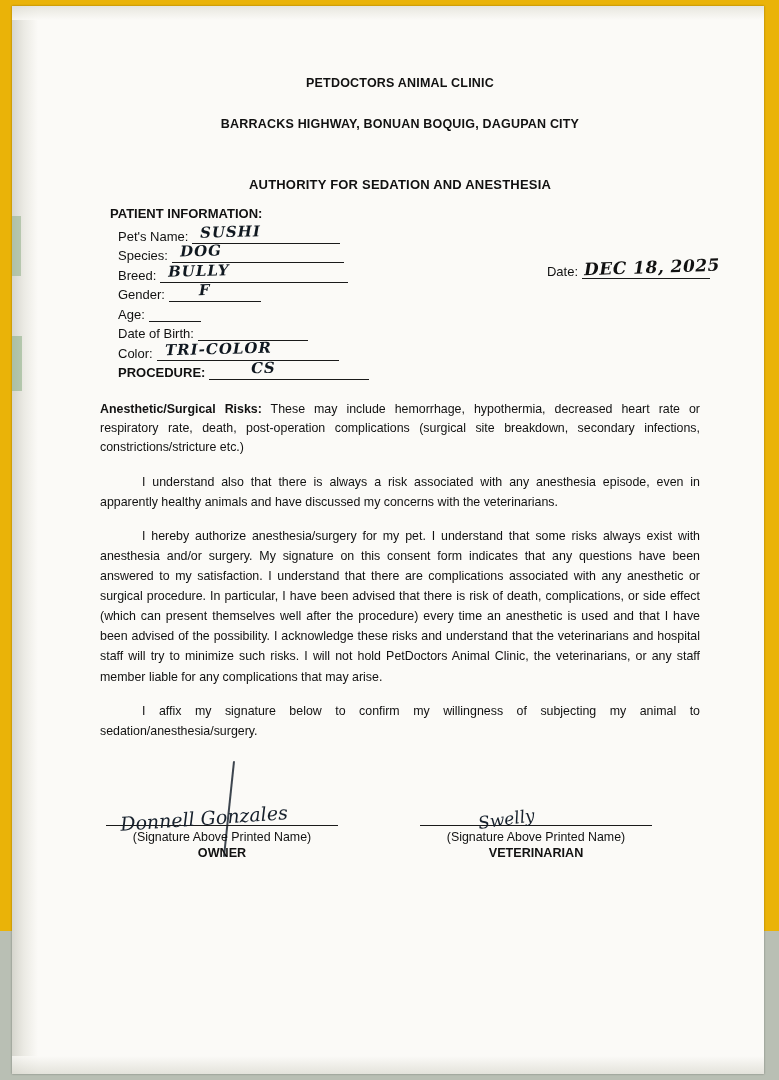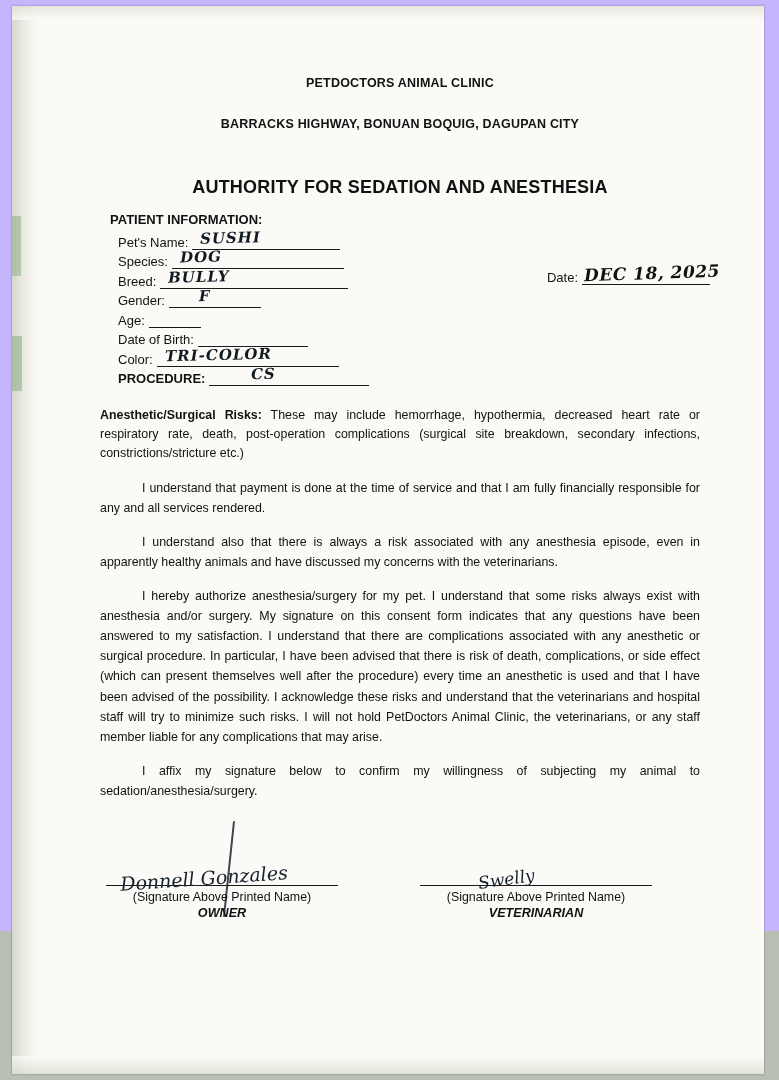--- a/index.html
+++ b/index.html
@@ -11,21 +11,21 @@
     width: 779px;
     height: 1080px;
     overflow: hidden;
     font-family: "Liberation Sans", sans-serif;
   }
 
   #page {
     position: relative;
     width: 779px;
     height: 931px;
-    background: #c4b5fd;
+    background: #eab308;
   }
 
   
   .paper {
     position: absolute;
     left: 12px;
     top: 6px;
     width: 752px;
     height: 1068px;
     background: #fbfaf7;
@@ -76,21 +76,21 @@
     color: #111;
   }
 
   .hdr {
     text-align: center;
     font-weight: bold;
     letter-spacing: .2px;
   }
   .hdr-clinic { font-size: 12.5px; margin-top: 70px; }
   .hdr-addr   { font-size: 12.5px; margin-top: 27px; }
-  .hdr-title  { font-size: 18px; margin-top: 46px; }
+  .hdr-title  { font-size: 13px; margin-top: 46px; }
 
   .section-label {
     font-weight: bold;
     font-size: 13px;
     margin-top: 14px;
     margin-left: 10px;
   }
 
   .patient-block {
     position: relative;
@@ -204,21 +204,20 @@
     transform: rotate(-8deg);
   }
   .sig-caption {
     font-size: 12.4px;
     margin-top: 4px;
   }
   .sig-role {
     font-size: 12.6px;
     font-weight: bold;
     margin-top: 2px;
-    font-style: italic;
   }
   .sig-stroke {
     position: absolute;
     width: 2px;
     background: #1b2430;
     transform: rotate(6deg);
     opacity: .85;
   }
 </style>
 </head>
@@ -303,21 +302,20 @@
           <span class="field-line" style="width:160px">
             <span class="hand" style="left:42px">CS</span>
           </span>
         </div>
       </div>
 
       <div class="risks">
         <b>Anesthetic/Surgical Risks:</b><span> These may include hemorrhage, hypothermia, decreased heart rate or respiratory rate, death, post-operation complications (surgical site breakdown, secondary infections, constrictions/stricture etc.)</span>
       </div>
 
-      <p class="body">I understand that payment is done at the time of service and that I am fully financially responsible for any and all services rendered.</p>
       <p class="body">I understand also that there is always a risk associated with any anesthesia episode, even in apparently healthy animals and have discussed my concerns with the veterinarians.</p>
       <p class="body">I hereby authorize anesthesia/surgery for my pet. I understand that some risks always exist with anesthesia and/or surgery. My signature on this consent form indicates that any questions have been answered to my satisfaction. I understand that there are complications associated with any anesthetic or surgical procedure. In particular, I have been advised that there is risk of death, complications, or side effect (which can present themselves well after the procedure) every time an anesthetic is used and that I have been advised of the possibility. I acknowledge these risks and understand that the veterinarians and hospital staff will try to minimize such risks. I will not hold PetDoctors Animal Clinic, the veterinarians, or any staff member liable for any complications that may arise.</p>
       <p class="body">I affix my signature below to confirm my willingness of subjecting my animal to sedation/anesthesia/surgery.</p>
 
       <div class="sig-area">
         <div class="sig-stroke" style="left:128px; top:-22px; height:96px;"></div>
 
         <div class="sig-col left">
           <div class="sig-line">
             <span class="sig-scribble">Donnell Gonzales</span>

